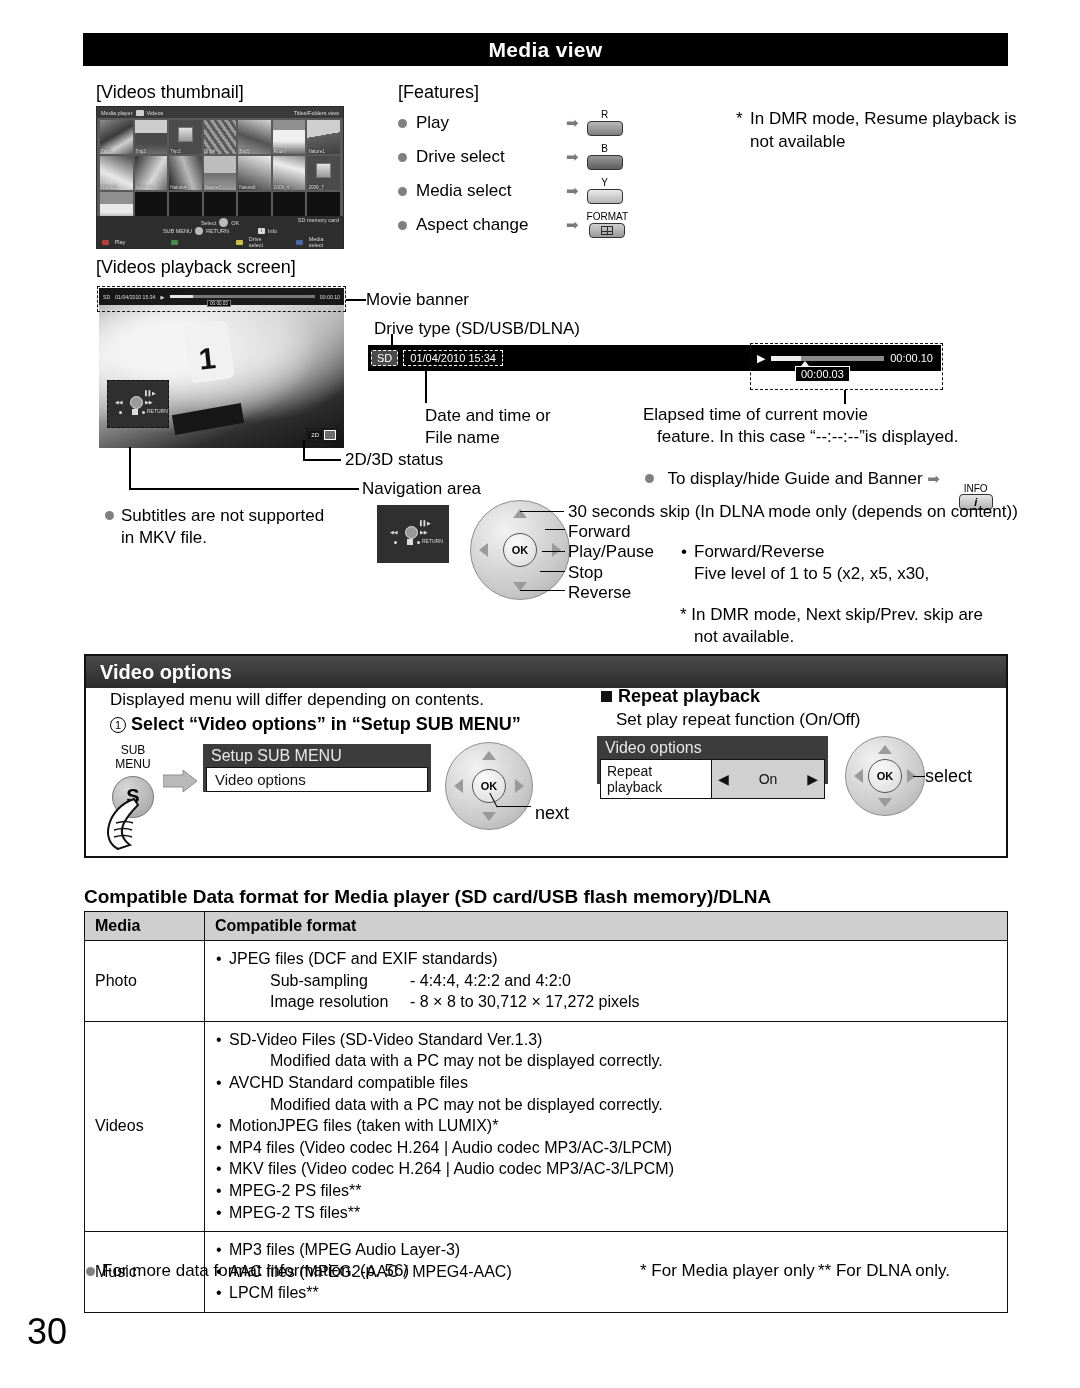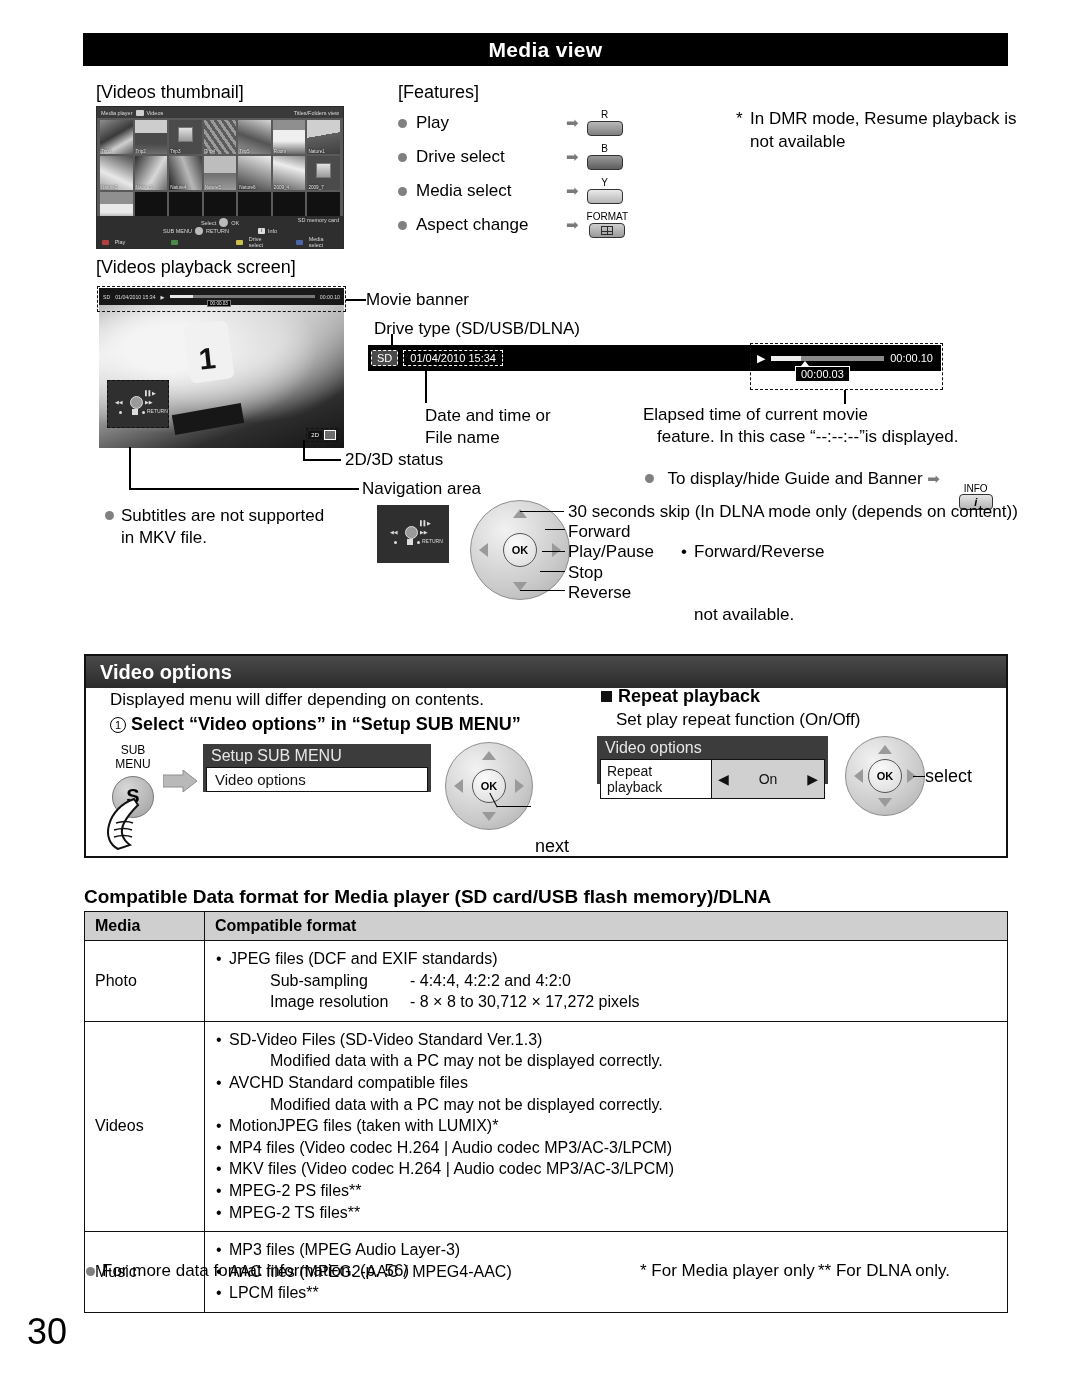--- a/index.html
+++ b/index.html
@@ -230,21 +230,21 @@
   .menu-panel {
     position:absolute; left:203px; top:744px; width:228px; height:48px;
     background:#3c3c3c; padding:3px;
   }
   .menu-panel .title { color:#e8e8e8; font-size:16px; padding:0 5px 2px; }
   .menu-panel .item {
     background:#fff; color:#111; font-size:15px; padding:3px 8px;
     border:1px solid #111;
   }
 
-  .vo-ok-label { position:absolute; left:535px; top:836px; font-size:18px;text-align:right; }
+  .vo-ok-label { position:absolute; left:535px; top:803px; font-size:18px;text-align:right; }
 
   
   .rp-title { position:absolute; left:601px; top:686px; font-size:18px; font-weight:bold; }
   .rp-title .sq { display:inline-block; width:11px; height:11px; background:#111; margin-right:6px; }
   .rp-desc { position:absolute; left:616px; top:710px; font-size:17px; }
   .rp-panel {
     position:absolute; left:597px; top:736px; width:231px; height:48px;
     background:#3c3c3c; padding:3px;
   }
   .rp-panel .title { color:#e8e8e8; font-size:16px; padding:0 5px 2px; }
@@ -587,22 +587,24 @@
 <div class="leader" style="left:520px; top:590px; width:45px; height:1.4px;"></div>
 
 <div class="callout" style="left:568px; top:501px; width:450px;">30 seconds skip (In DLNA mode only (depends on content))</div>
 <div class="callout" style="left:568px; top:521px;">Forward</div>
 <div class="callout" style="left:568px; top:541px;">Play/Pause</div>
 <div class="callout" style="left:568px; top:562px;">Stop</div>
 <div class="callout" style="left:568px; top:582px;">Reverse</div>
 
 <div class="callout" style="left:680px; top:541px; width:300px;">
   <div style="position:relative;padding-left:14px;"><span style="position:absolute;left:1px;">•</span><span>Forward/Reverse</span></div>
+  <div style="padding-left:14px;">Five level of 1 to 5 (x2, x5, x30,</div>
 </div>
 <div class="callout" style="left:680px; top:604px; width:320px;">
+  <div>* In DMR mode, Next skip/Prev. skip are</div>
   <div style="padding-left:14px;">not available.</div>
 </div>
 
 <div class="vo-box">
   <div class="vo-head">
     <span>Video options</span>
   </div>
 </div>
 <div class="vo-sub">Displayed menu will differ depending on contents.</div>
 <div class="vo-step">

